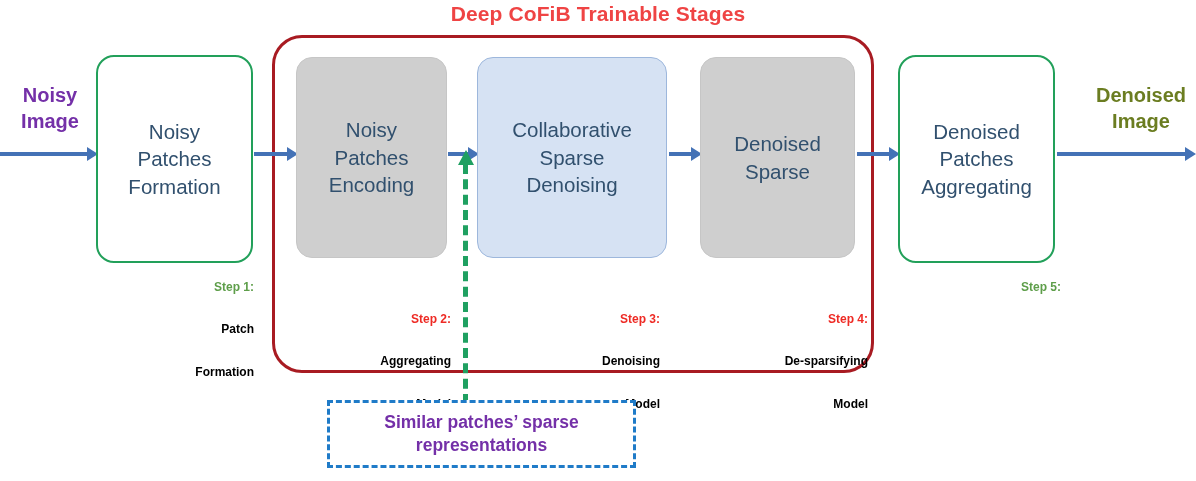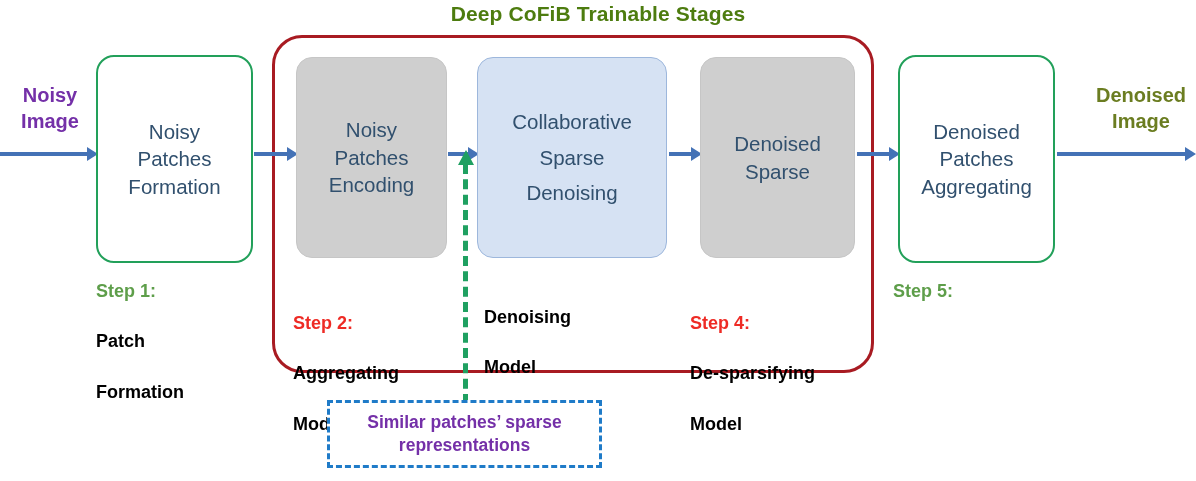--- a/index.html
+++ b/index.html
@@ -17,21 +17,21 @@
   }
 
   
   .diagram-title {
     position: absolute;
     left: 0; top: 2px;
     width: 1196px;
     text-align: center;
     font-size: 21px;
     font-weight: bold;
-    color: #4d7c0f;
+    color: #ef4444;
     letter-spacing: 0.1px;
   }
 
   
   .red-container {
     position: absolute;
     left: 272px; top: 35px;
     width: 602px; height: 338px;
     border: 3px solid #A81B22;
     border-radius: 30px;
@@ -60,21 +60,20 @@
   }
   .pbox-gray {
     border: 1px solid #C6C6C6;
     background: #CFCFCF;
     border-radius: 16px;
   }
   .pbox-blue {
     border: 1px solid #9DB7DC;
     background: #D6E2F3;
     border-radius: 16px;
-    gap: 8px;
   }
 
   #box-formation   { left: 96px;  top: 55px;  width: 157px; height: 208px; }
   #box-encoding    { left: 296px; top: 57px;  width: 151px; height: 201px; }
   #box-denoising   { left: 477px; top: 57px;  width: 190px; height: 201px; }
   #box-decoding    { left: 700px; top: 57px;  width: 155px; height: 201px; }
   #box-aggregation { left: 898px; top: 55px;  width: 157px; height: 208px; }
 
   
   .arrow-h {
@@ -120,21 +119,21 @@
     width: 0; height: 0;
     border-left: 8px solid transparent;
     border-right: 8px solid transparent;
     border-bottom: 15px solid #1FA061;
   }
 
   
   #note-box {
     position: absolute;
     left: 327px; top: 400px;
-    width: 275px; height: 68px;
+    width: 309px; height: 68px;
     border: 3px dashed #1F7BC8;
     background: #FFFFFF;
     display: flex;
     flex-direction: column;
     align-items: center;
     justify-content: center;
     text-align: center;
     font-size: 17.5px;
     font-weight: bold;
     line-height: 1.3;
@@ -154,22 +153,22 @@
     color: #7430A8;
   }
   #label-denoised-image {
     left: 1086px; top: 83px; width: 110px;
     color: #6B7D21;
   }
 
   
   .step-caption {
     position: absolute;
-    text-align: left;
-    font-size: 18px;
+    text-align: right;
+    font-size: 12px;
     font-weight: bold;
     line-height: 1.36;
     color: #000000;
   }
   .step-caption .step-head { display: block; }
   .step-caption .step-body { display: block; color: #000000; white-space: nowrap; margin-top: 26px; }
   .head-green { color: #5E9E4A; }
   .head-red   { color: #EE2B25; margin-top: 32px; }
 
   #caption-1 { left: 96px;  top: 279px; width: 158px; }
@@ -262,20 +261,21 @@
     <span class="step-body">Formation</span>
   </div>
 
   <div class="step-caption" id="caption-2">
     <span class="step-head head-red">Step 2:</span>
     <span class="step-body">Aggregating</span>
     <span class="step-body">Model</span>
   </div>
 
   <div class="step-caption" id="caption-3">
+    <span class="step-head head-red">Step 3:</span>
     <span class="step-body">Denoising</span>
     <span class="step-body">Model</span>
   </div>
 
   <div class="step-caption" id="caption-4">
     <span class="step-head head-red">Step 4:</span>
     <span class="step-body">De-sparsifying</span>
     <span class="step-body">Model</span>
   </div>
 

